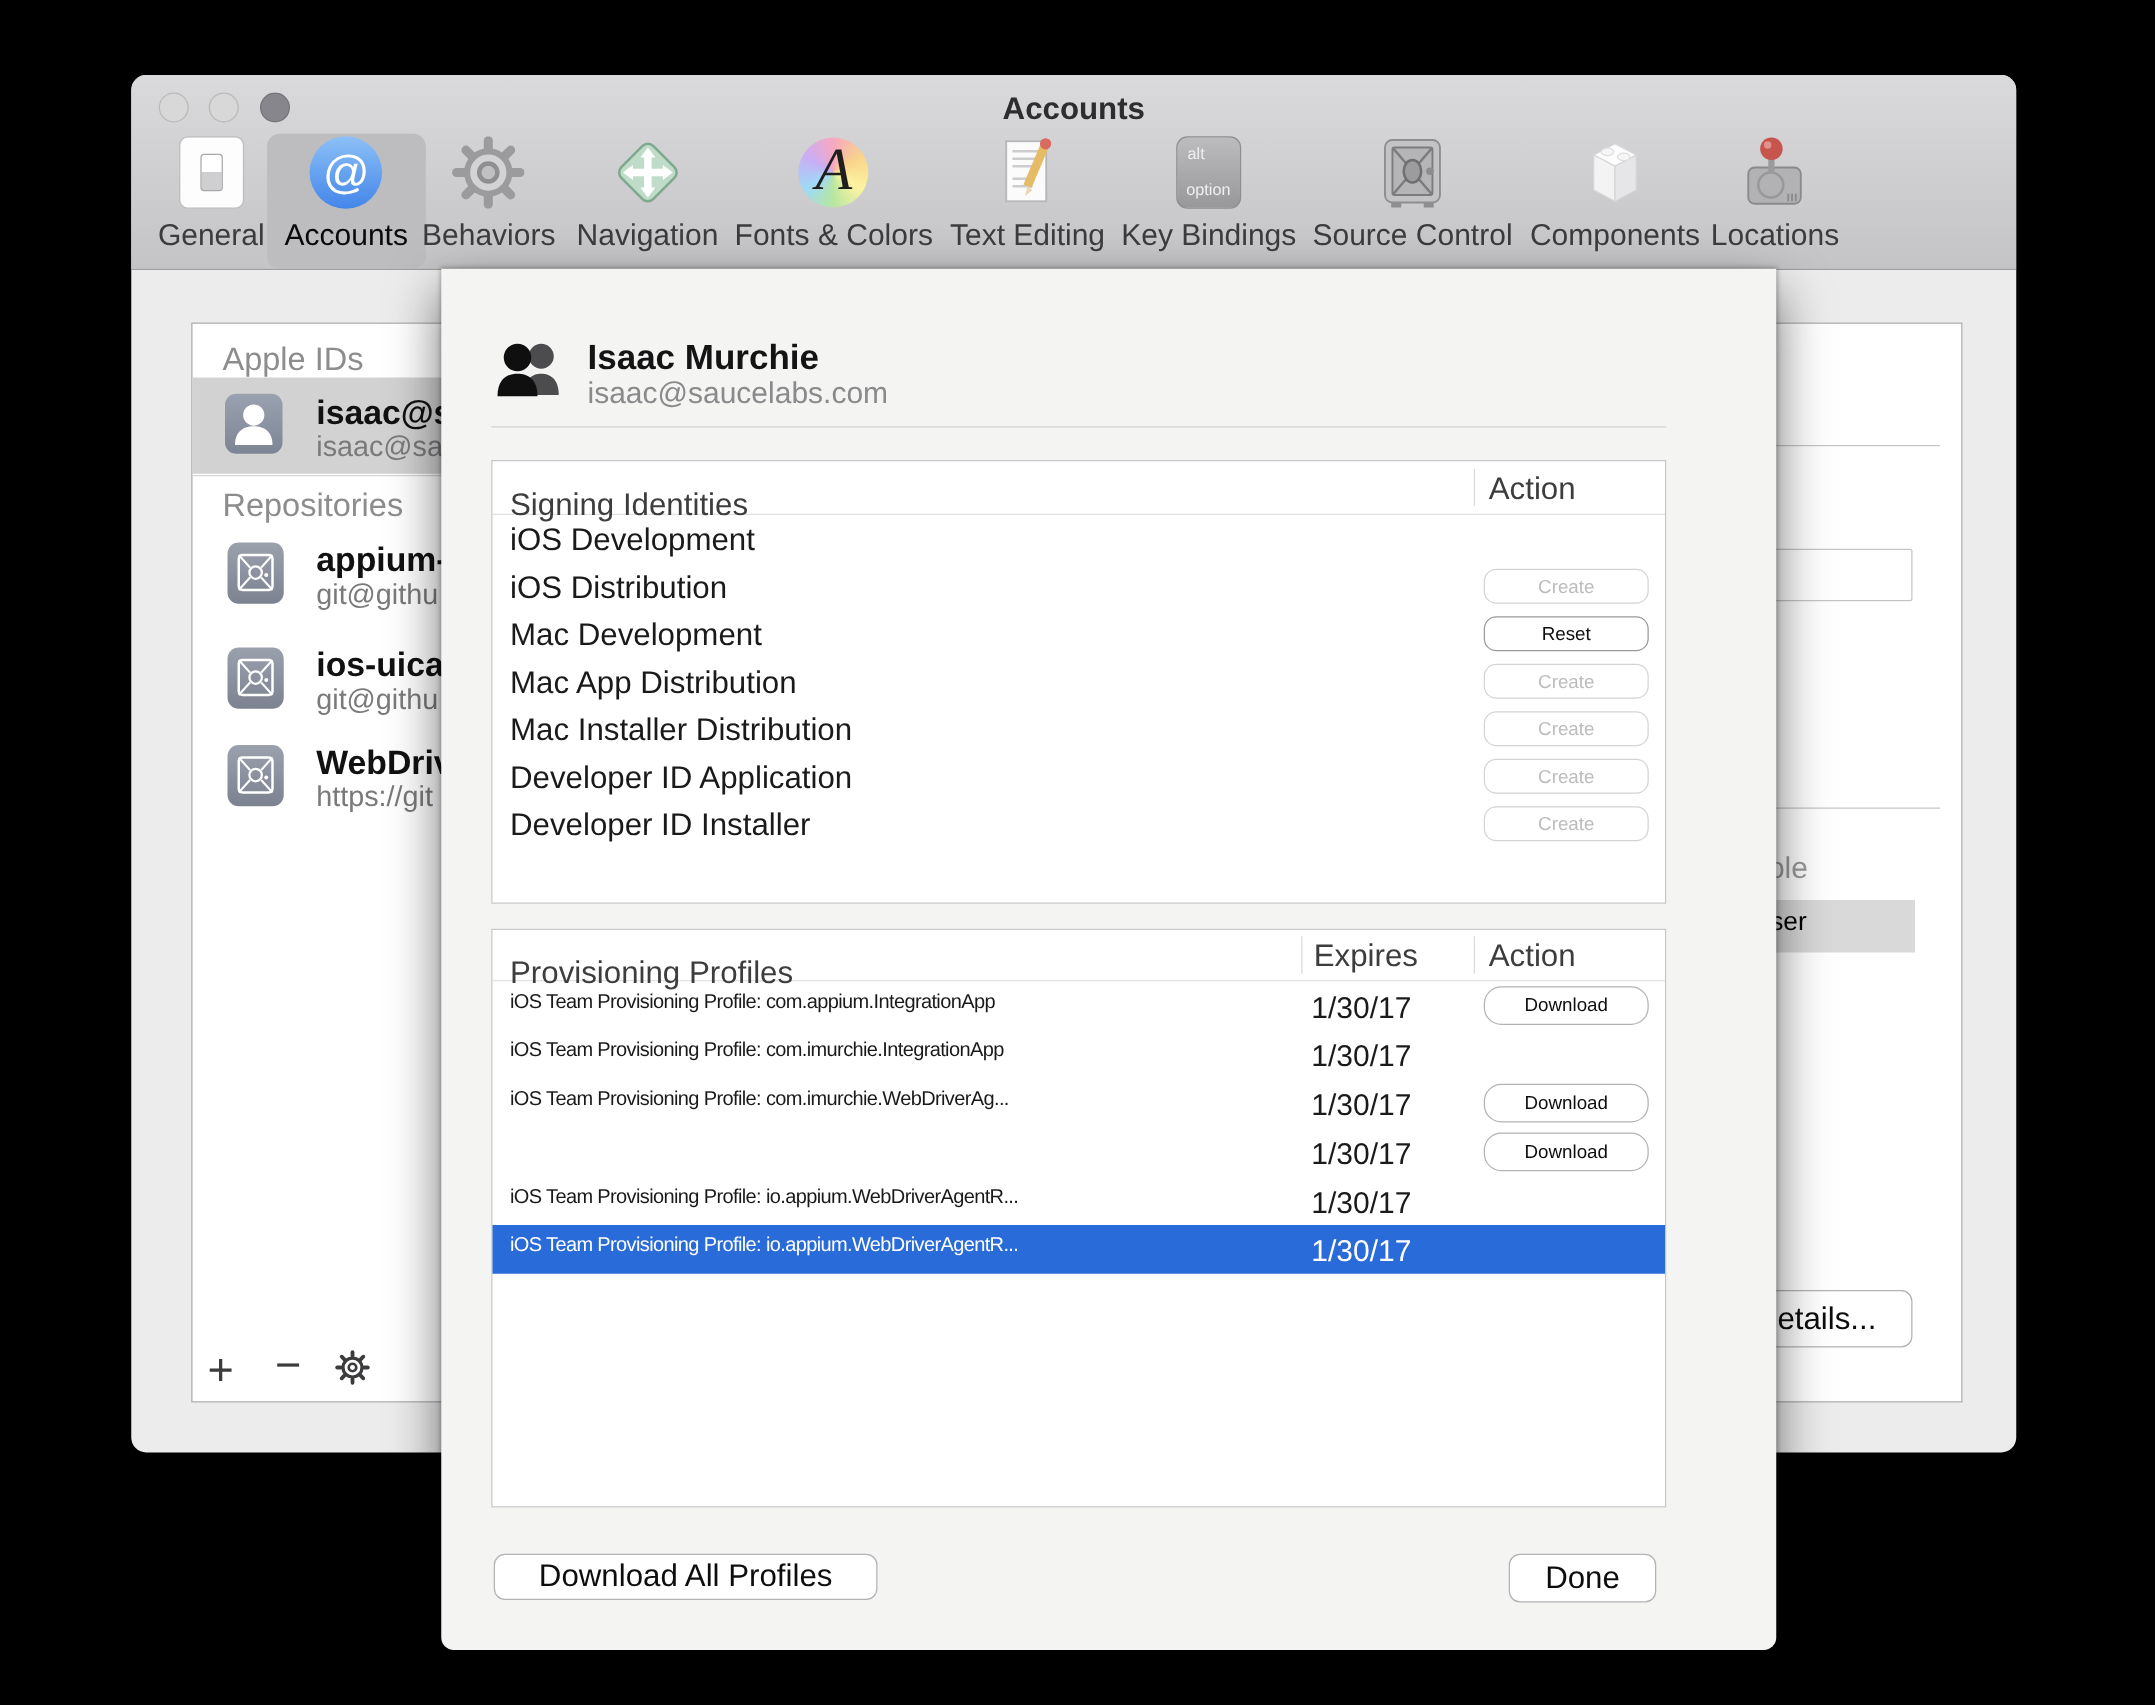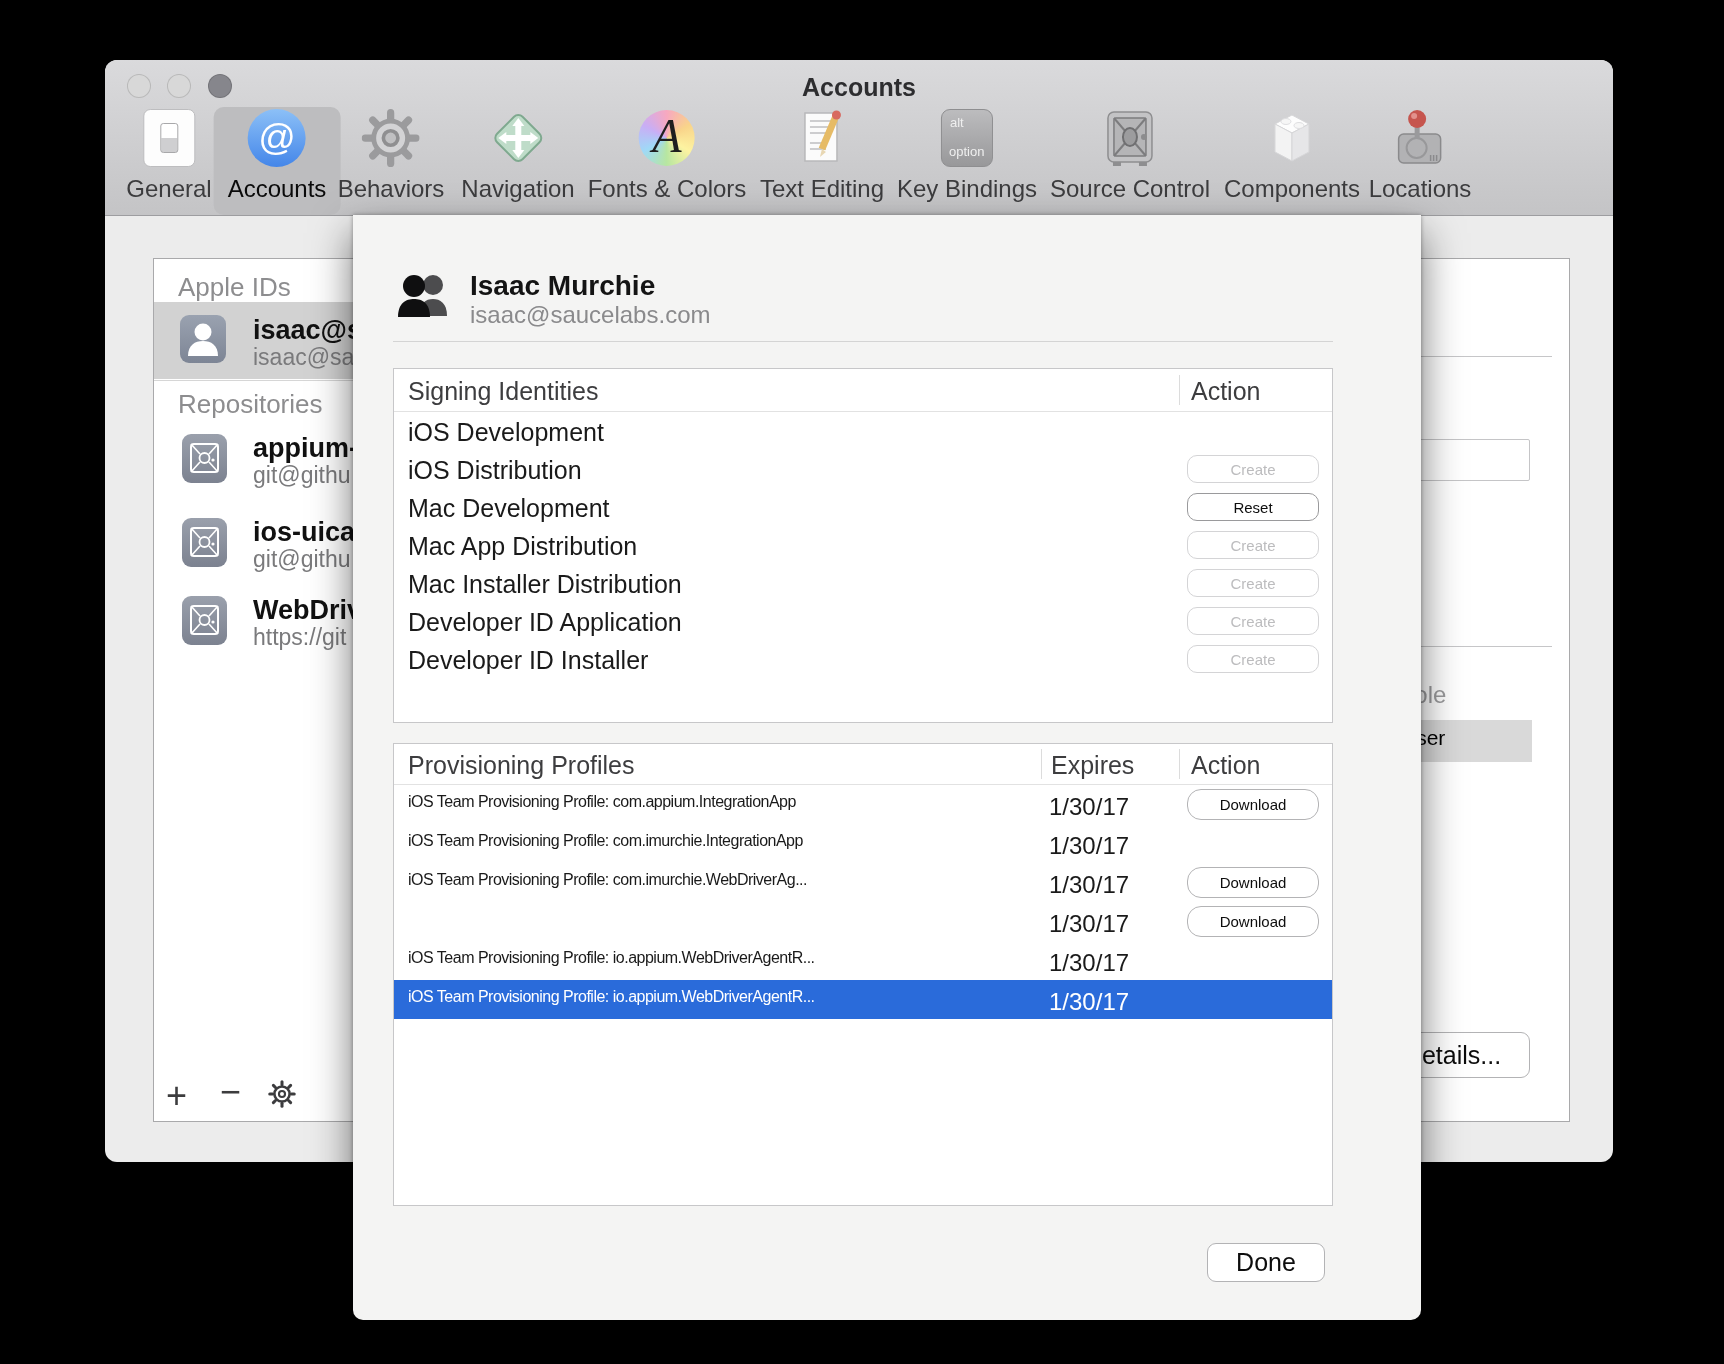--- a/index.html
+++ b/index.html
@@ -64,21 +64,21 @@
 
   
   .sheet{position:absolute;left:353px;top:215px;width:1068px;height:1105px;background:#f4f4f3;
          border-radius:0 0 10px 10px;box-shadow:0 18px 42px rgba(0,0,0,.55),0 0 4px rgba(0,0,0,.35);}
   .detail-name{position:absolute;left:117px;top:55px;font-size:28px;font-weight:700;color:#141414;}
   .detail-email{position:absolute;left:117px;top:86px;font-size:24px;color:#8a8a8c;}
   .sheet-divider{position:absolute;left:40px;top:126px;width:940px;height:1px;background:#d4d4d4;}
 
   .tbl{position:absolute;left:40px;width:940px;background:#fff;border:1px solid #c7c7c9;box-sizing:border-box;}
   .tbl-head{position:relative;border-bottom:1px solid #e2e2e2;}
-  .tbl-head .h-main{position:absolute;left:14px;font-size:25px;color:#3d3d3f;}
+  .tbl-head .h-main{position:absolute;left:14px;font-size:25px;color:#3d3d3f;margin-top:13px;}
   .h-col{position:absolute;font-size:25px;color:#3d3d3f;}
   .vsep{position:absolute;width:1px;background:#dcdcdc;}
   .trow{position:relative;}
   .trow .lbl{position:absolute;left:14px;font-size:25px;color:#1a1a1a;white-space:nowrap;}
   .prov .trow .lbl{font-size:16px;letter-spacing:-0.5px;}
   .trow .exp{position:absolute;left:655px;font-size:24px;color:#1a1a1a;}
   .row-btn{position:absolute;left:793px;width:132px;font-size:15px;}
   .row-btn.disabled{color:#bcbcbe;border-color:#d4d4d6;}
   .trow.selected{background:#2a6bda;}
   .trow.selected .lbl,.trow.selected .exp{color:#fff;}
@@ -405,16 +405,17 @@
       <div class="trow" style="height:39px;">
         <div class="lbl" style="top:8px;">iOS Team Provisioning Profile: io.appium.WebDriverAgentR...</div>
         <div class="exp" style="top:8px;">1/30/17</div>
       </div>
       <div class="trow selected" style="height:39px;">
         <div class="lbl" style="top:8px;">iOS Team Provisioning Profile: io.appium.WebDriverAgentR...</div>
         <div class="exp" style="top:8px;">1/30/17</div>
       </div>
     </div>
 
+    <button class="btn sheet-btn" style="left:42px;top:1028px;width:307px;height:37px;">Download All Profiles</button>
     <button class="btn sheet-btn" style="left:854px;top:1028px;width:118px;height:39px;">Done</button>
   </div>
 
 </div>
 
 </body></html>

